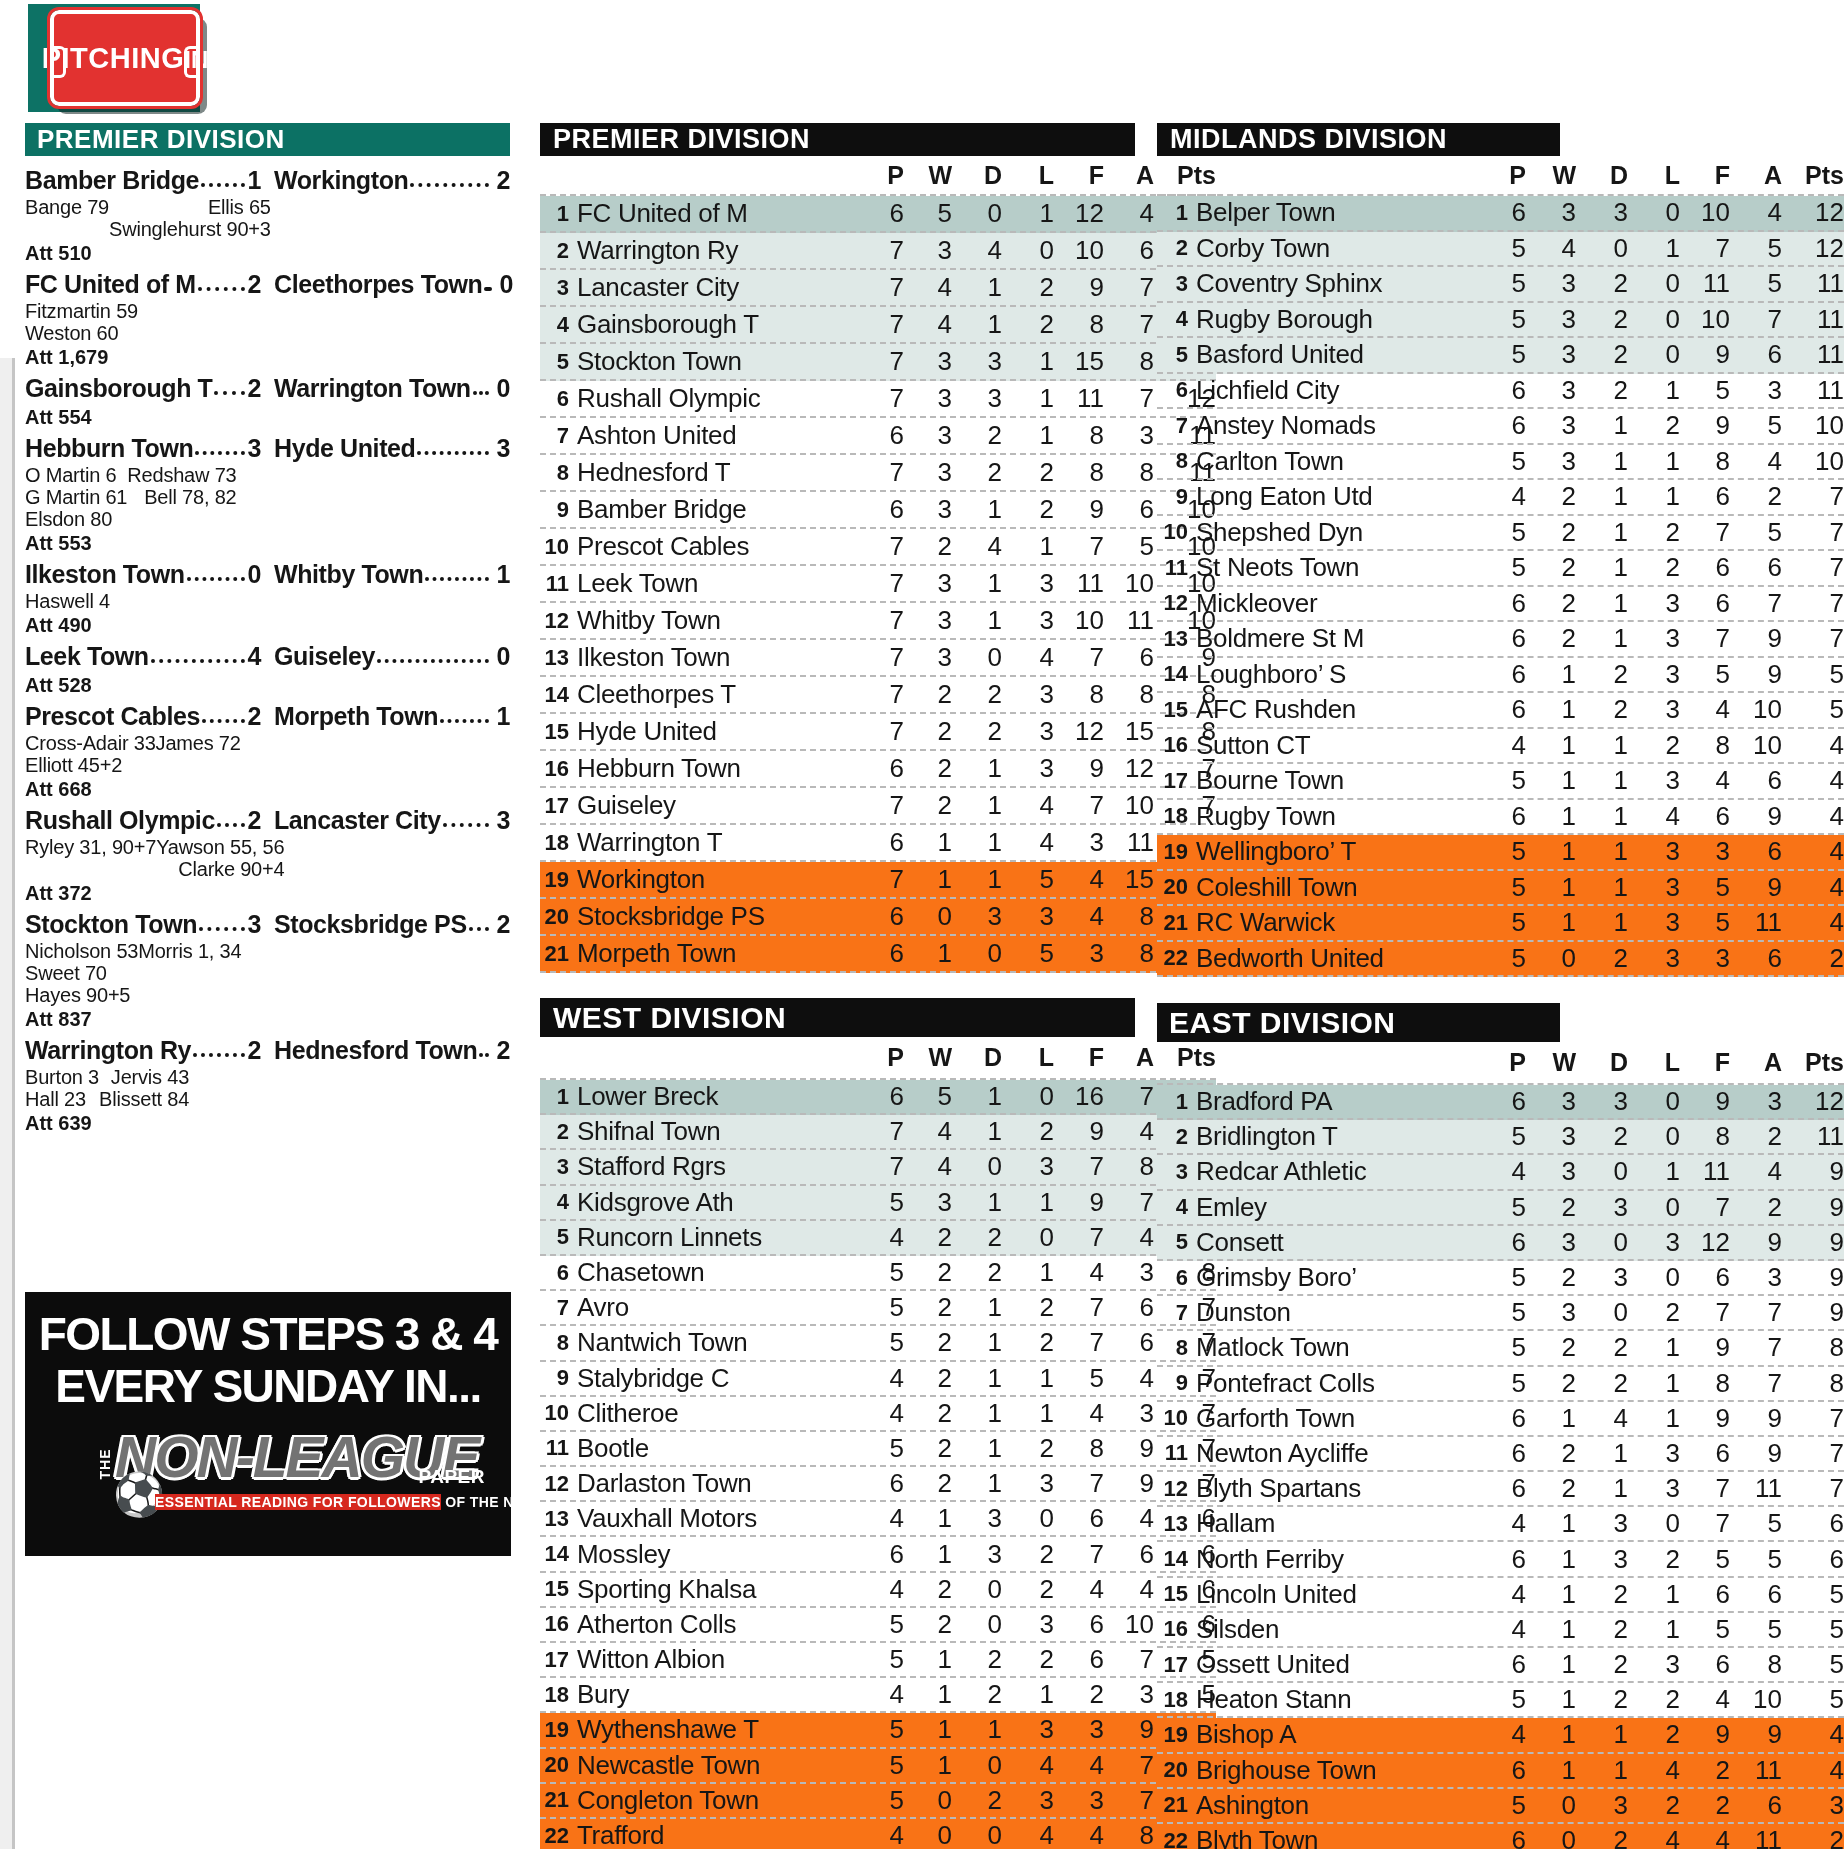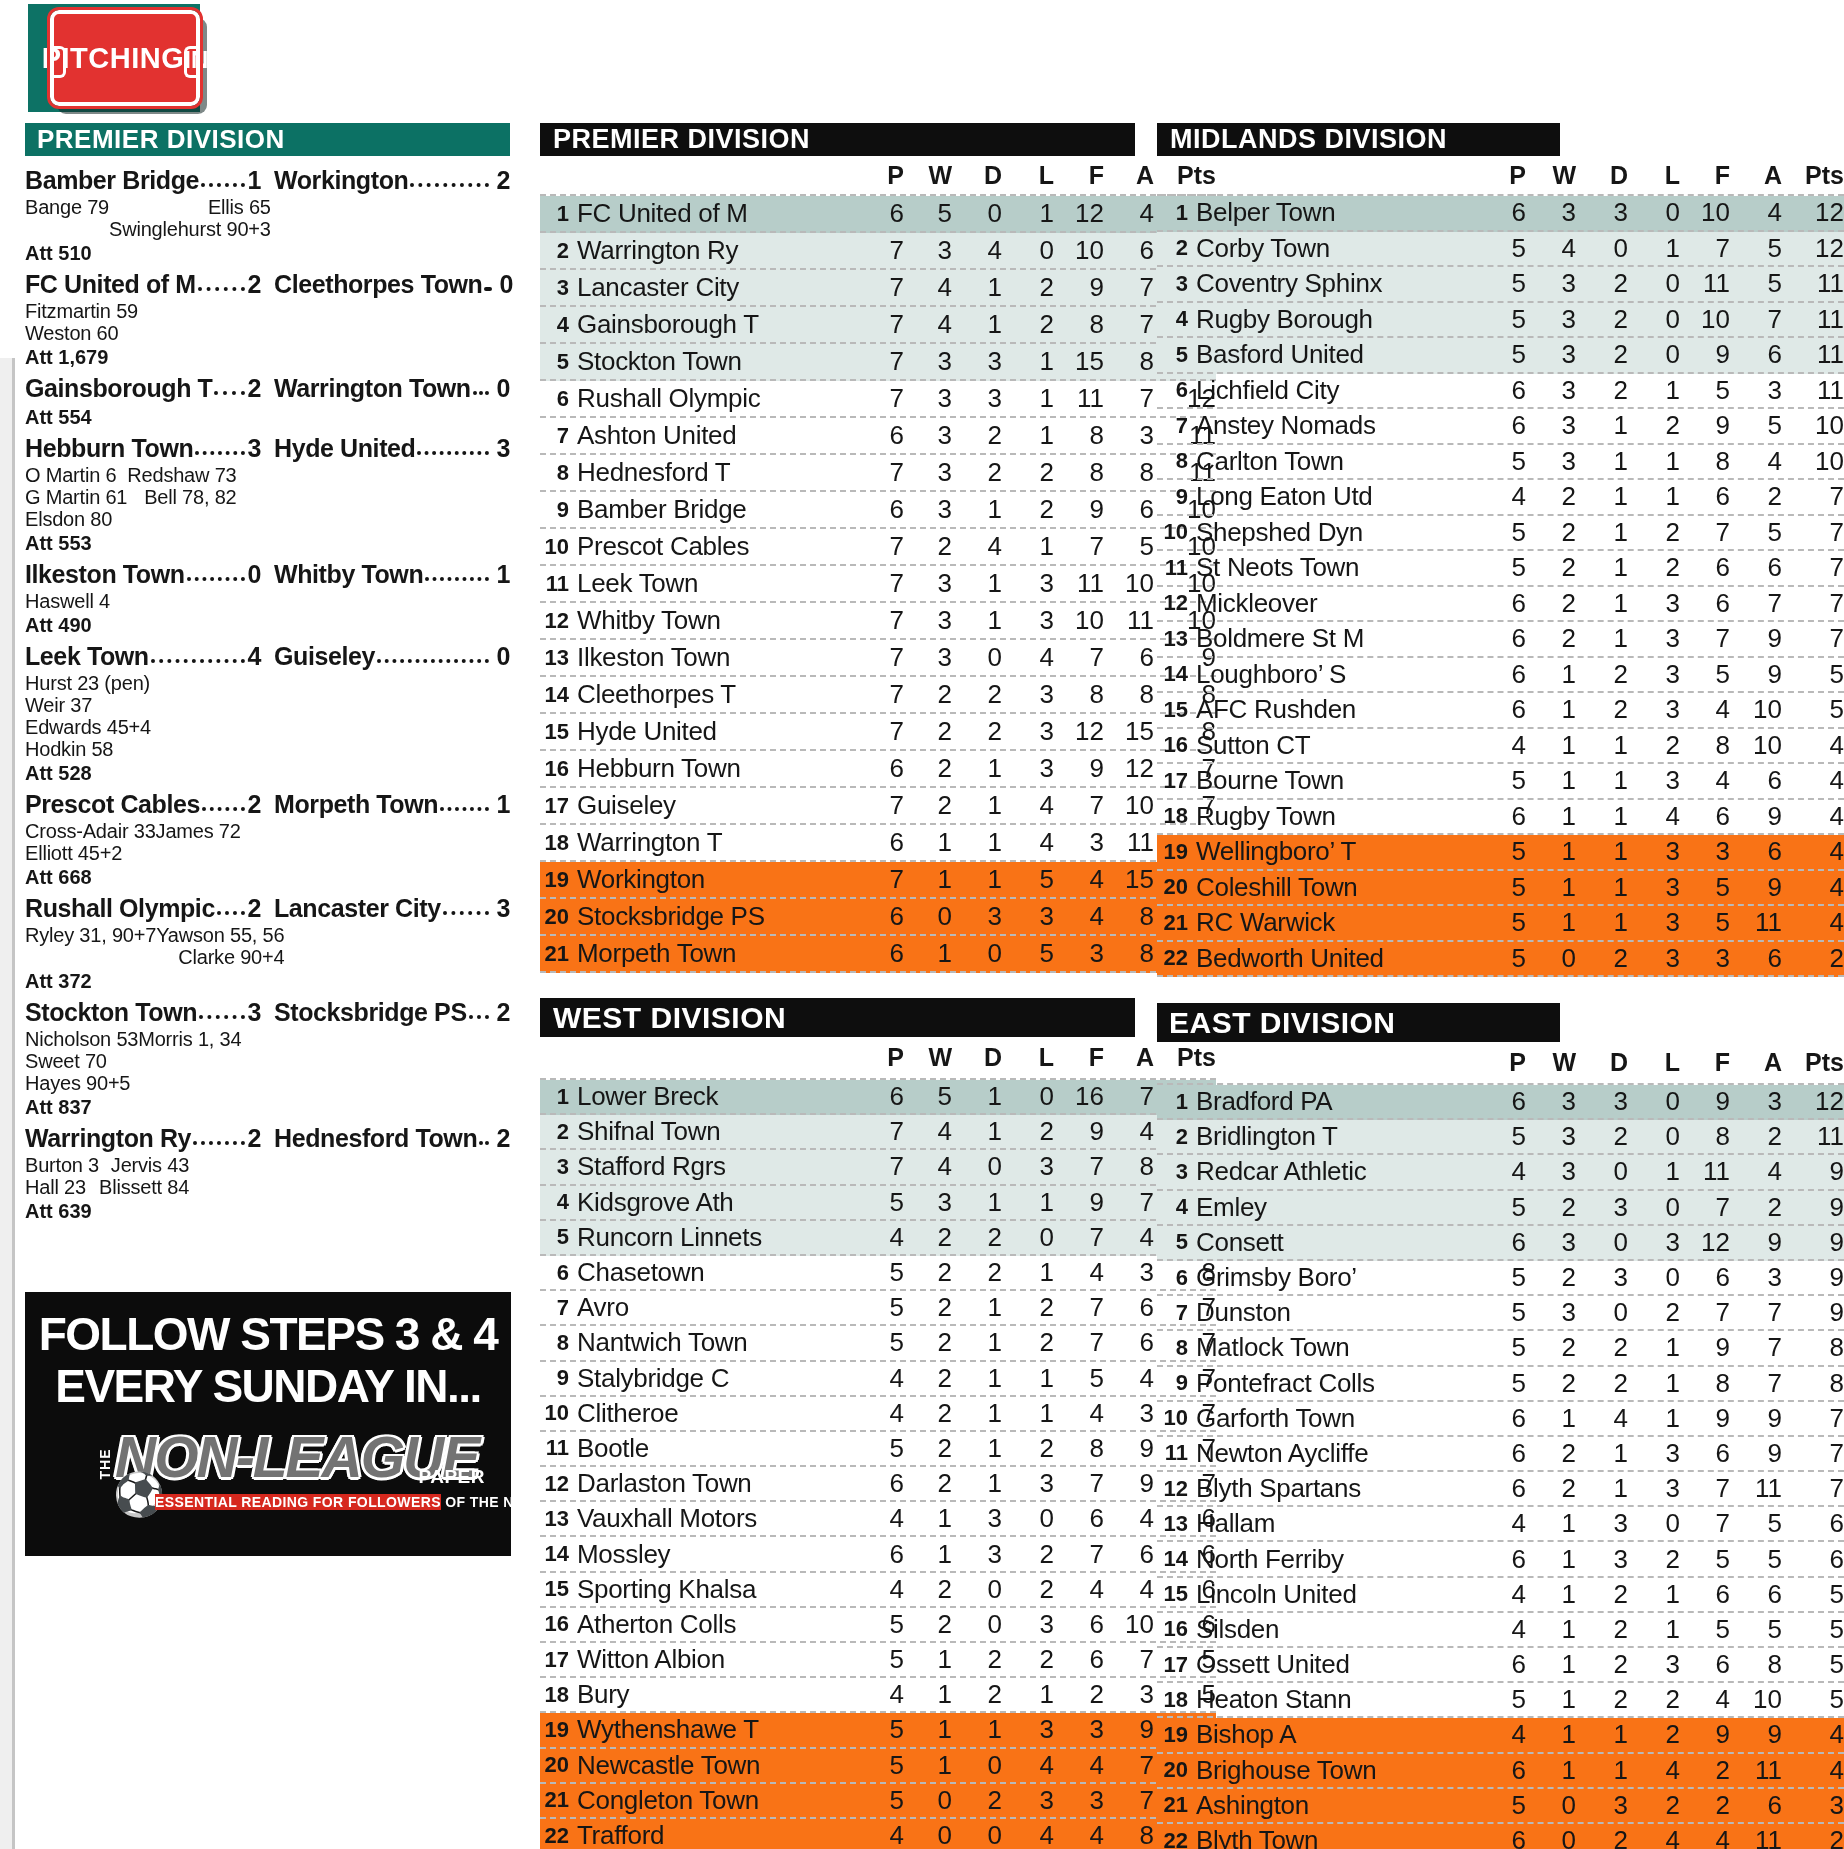--- a/index.html
+++ b/index.html
@@ -242,29 +242,20 @@
         <span class="tname">Leek Town</span>
         <span class="dots"></span>
         <span class="score">4</span>
       </span>
       <span class="half away">
         <span class="tname">Guiseley</span>
         <span class="dots"></span>
         <span class="score">0</span>
       </span>
     </div>
-    <div class="scorers">
-      <div class="sh">
-          <div>Hurst 23 (pen)</div>
-          <div>Weir 37</div>
-          <div>Edwards 45+4</div>
-          <div>Hodkin 58</div>
-        </div>
-      <div class="sa"></div>
-    </div>
     <div class="att">Att 528</div>
   </div>
 
   <div class="match">
     <div class="line">
       <span class="half home">
         <span class="tname">Prescot Cables</span>
         <span class="dots"></span>
         <span class="score">2</span>
       </span>

